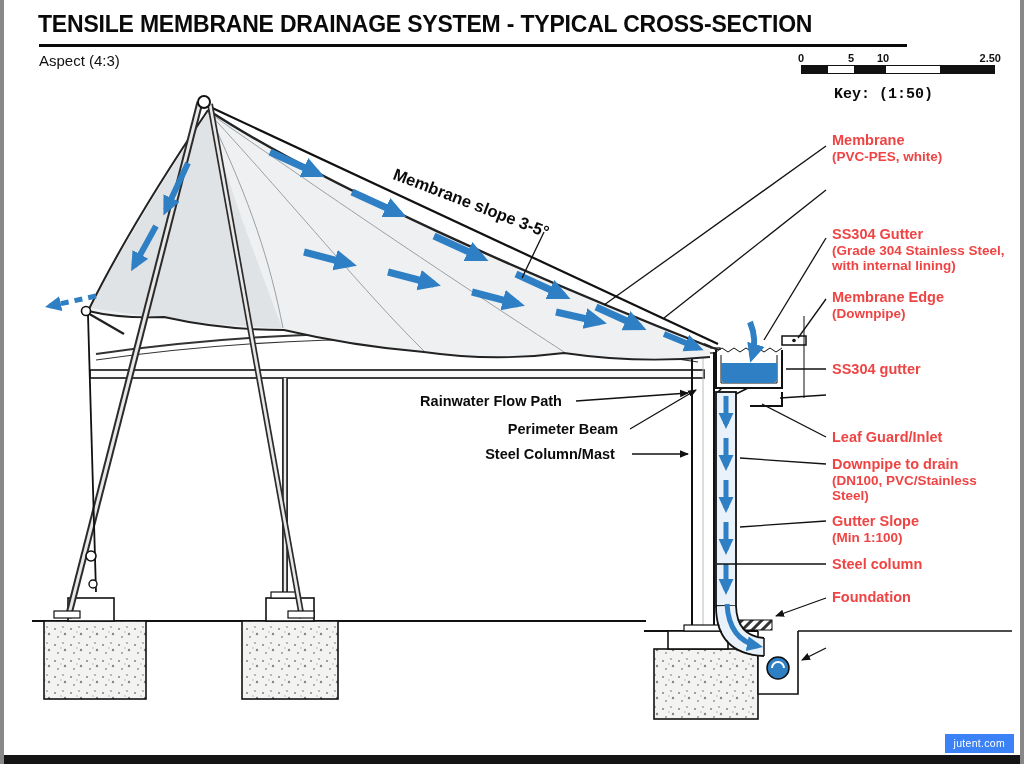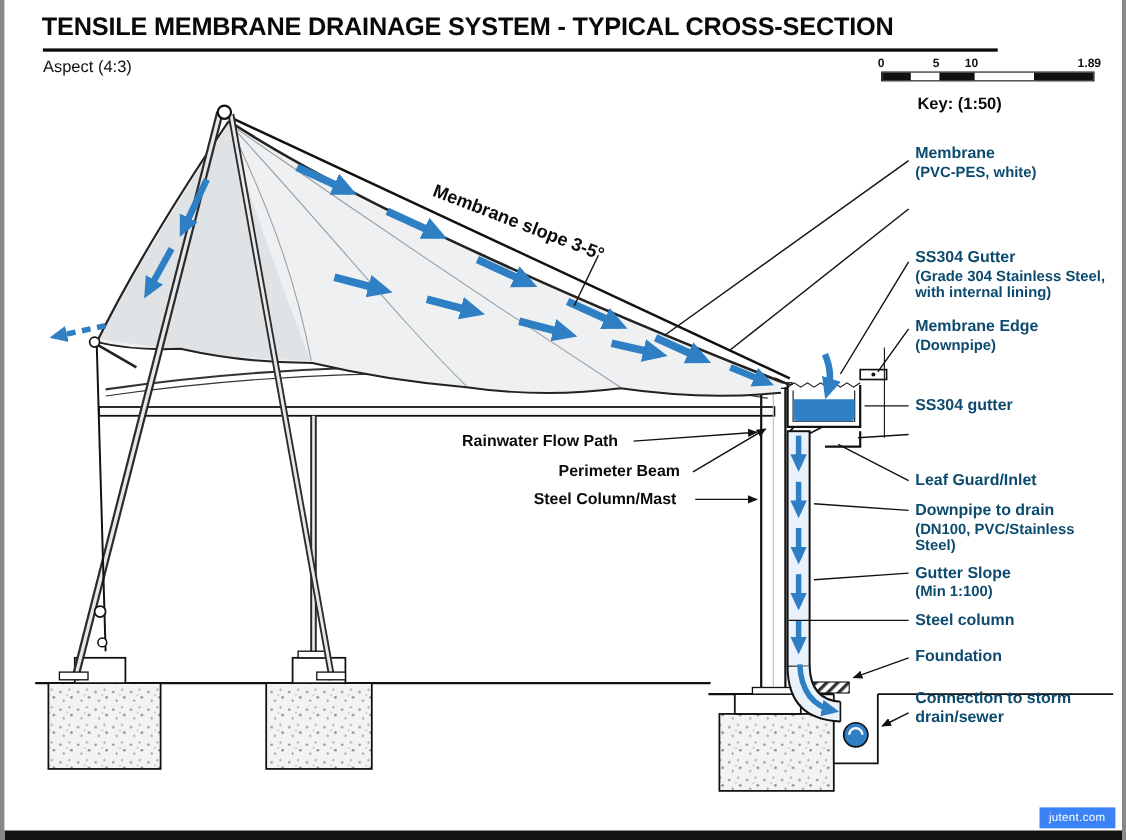--- a/index.html
+++ b/index.html
@@ -11,30 +11,30 @@
          color:#0a0a0a;letter-spacing:-0.2px;white-space:nowrap;}
   .title-rule{position:absolute;left:35px;top:44px;width:868px;height:3px;background:#0a0a0a;}
   .aspect{position:absolute;left:35px;top:52px;font-size:15px;font-weight:400;color:#111;}
 
   .scalebar{position:absolute;left:797px;top:52px;width:194px;height:24px;}
   .scalebar .tick{position:absolute;top:0;font-size:11px;font-weight:700;color:#111;}
   .scalebar .t0{left:-3px}.scalebar .t1{left:47px}.scalebar .t2{left:76px}.scalebar .t3{right:-6px}
   .scalebar .bar{position:absolute;left:0;top:13px;width:192px;height:7px;border:1px solid #111;background:#fff;}
   .scalebar .seg{position:absolute;top:0;bottom:0;}
   .scalebar .seg.b{background:#111;}
-  .key{position:absolute;left:830px;top:86px;font-size:15px;font-weight:700;color:#0b0b0b;}
+  .key{position:absolute;left:830px;top:86px;font-size:15px;font-weight:700;color:#0b0b0b;font-family:Liberation Mono, monospace;}
 
   .slope-label{position:absolute;left:390px;top:164px;font-size:16.5px;font-weight:700;color:#0b0b0b;
                transform:rotate(21deg);transform-origin:0 50%;white-space:nowrap;}
   .mid{position:absolute;font-size:14.5px;font-weight:700;color:#0b0b0b;text-align:center;white-space:nowrap;}
   .rainwater{left:408px;top:393px;width:158px;}
   .perimeter{left:496px;top:421px;width:126px;}
   .colmast{left:468px;top:446px;width:156px;}
 
-  .callout{position:absolute;left:828px;color:#0c4a6e;}
+  .callout{position:absolute;left:828px;color:#ef4444;}
   .callout .head{display:block;font-size:14.5px;font-weight:700;line-height:1.14;white-space:pre-line;}
   .callout .sub{display:block;font-size:13.5px;font-weight:700;line-height:1.14;white-space:pre-line;}
 
   .watermark{position:absolute;right:6px;bottom:11px;background:#3b82f6;color:#fff;
              font-size:10.5px;padding:3px 9px 4px;letter-spacing:.3px;}
   .bottom-strip{position:absolute;left:0;right:0;bottom:0;height:9px;background:#141414;}
 </style>
 </head>
 <body>
 
@@ -190,21 +190,21 @@
   </svg>
 
   <h1 class="title">TENSILE MEMBRANE DRAINAGE SYSTEM - TYPICAL CROSS-SECTION</h1>
   <div class="title-rule"></div>
   <div class="aspect">Aspect (4:3)</div>
 
   <div class="scalebar">
     <span class="tick t0">0</span>
     <span class="tick t1">5</span>
     <span class="tick t2">10</span>
-    <span class="tick t3">1.89</span>
+    <span class="tick t3">2.50</span>
     <div class="bar">
       <i class="seg b" style="left:0;width:26px"></i>
       <i class="seg b" style="left:52px;width:32px"></i>
       <i class="seg b" style="left:138px;width:54px"></i>
     </div>
   </div>
   <div class="key">Key: (1:50)</div>
 
   <div class="slope-label">Membrane slope 3-5°</div>
   <div class="mid rainwater">Rainwater Flow Path</div>
@@ -242,21 +242,16 @@
     <span class="sub">(Min 1:100)</span>
   </div>
   <div class="callout" style="top:556px">
     <span class="head">Steel column</span>
     <span class="sub"></span>
   </div>
   <div class="callout" style="top:589px">
     <span class="head">Foundation</span>
     <span class="sub"></span>
   </div>
-  <div class="callout" style="top:627px">
-    <span class="head">Connection to storm
-drain/sewer</span>
-    <span class="sub"></span>
-  </div>
 
   <div class="watermark">jutent.com</div>
   <div class="bottom-strip"></div>
 </div>
 
 </body></html>

